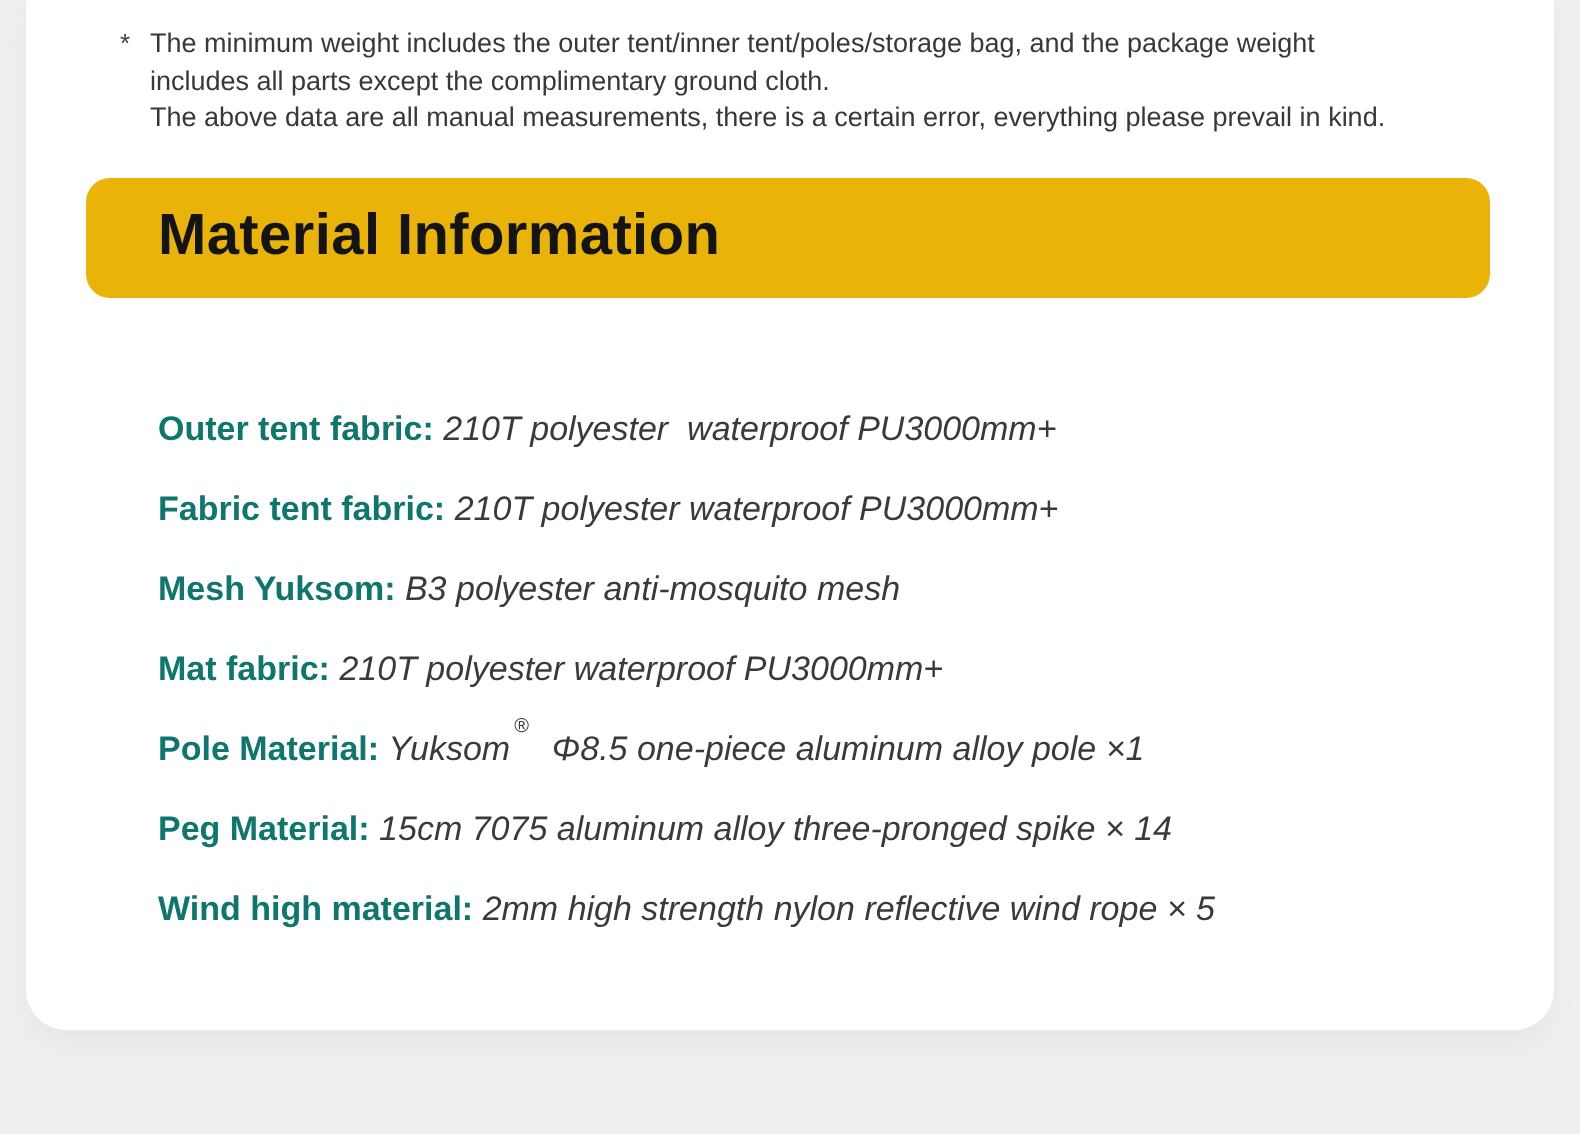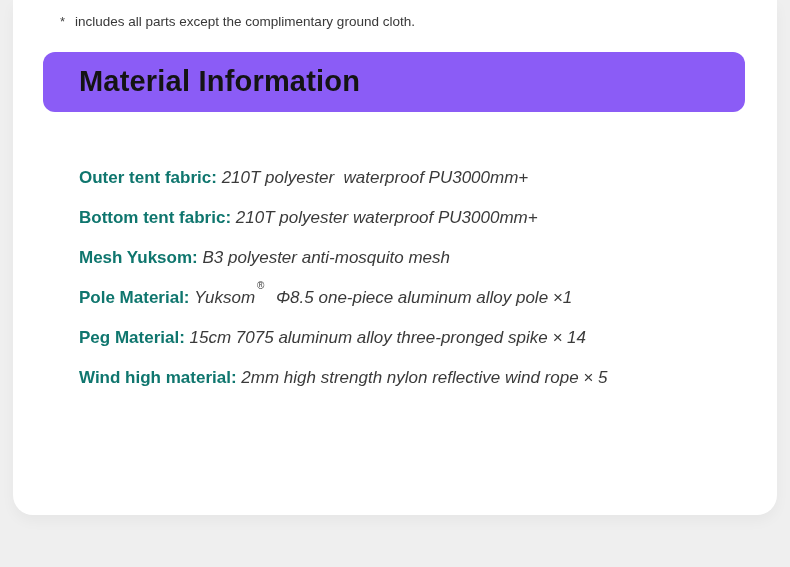--- a/index.html
+++ b/index.html
@@ -36,21 +36,21 @@
   }
   .note-line {
     font-size: 13.5px;
     line-height: 18.5px;
     white-space: nowrap;
   }
   .section-header {
     margin: 20px 30px 0 30px;
     width: 702px;
     height: 60px;
-    background: #8b5cf6;
+    background: #eab308;
     border-radius: 12px;
     display: flex;
     align-items: center;
     padding-left: 36px;
   }
   .section-title {
     font-size: 29px;
     font-weight: 700;
     color: #141414;
     letter-spacing: 0.2px;
@@ -84,45 +84,51 @@
   }
 </style>
 </head>
 <body>
 
 <div class="card">
 
   <div class="note">
     <div class="note-marker">*</div>
     <div class="note-lines">
+      <div class="note-line">The minimum weight includes the outer tent/inner tent/poles/storage bag, and the package weight</div>
       <div class="note-line">includes all parts except the complimentary ground cloth.</div>
+      <div class="note-line">The above data are all manual measurements, there is a certain error, everything please prevail in kind.</div>
     </div>
   </div>
 
   <div class="section-header">
     <div class="section-title">Material Information</div>
   </div>
 
   <div class="materials">
 
     <div class="material-row">
       <span class="material-label">Outer tent fabric:</span>
       <span class="material-value">210T polyester  waterproof PU3000mm+</span>
     </div>
 
     <div class="material-row">
-      <span class="material-label">Bottom tent fabric:</span>
+      <span class="material-label">Fabric tent fabric:</span>
       <span class="material-value">210T polyester waterproof PU3000mm+</span>
     </div>
 
     <div class="material-row">
       <span class="material-label">Mesh Yuksom:</span>
       <span class="material-value">B3 polyester anti-mosquito mesh</span>
     </div>
 
+    <div class="material-row">
+      <span class="material-label">Mat fabric:</span>
+      <span class="material-value">210T polyester waterproof PU3000mm+</span>
+    </div>
 
     <div class="material-row">
       <span class="material-label">Pole Material:</span>
       <span class="material-brand">Yuksom</span><span class="trademark">®</span><span class="material-value">  Φ8.5 one-piece aluminum alloy pole ×1</span>
     </div>
 
     <div class="material-row">
       <span class="material-label">Peg Material:</span>
       <span class="material-value">15cm 7075 aluminum alloy three-pronged spike × 14</span>
     </div>

